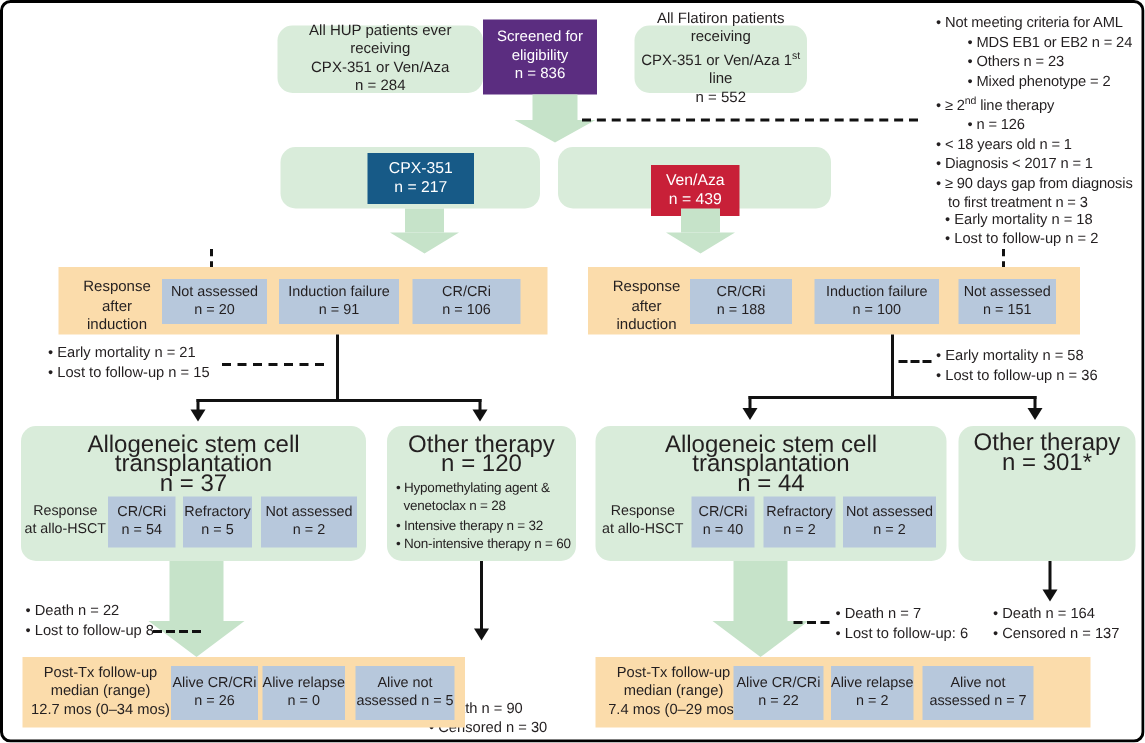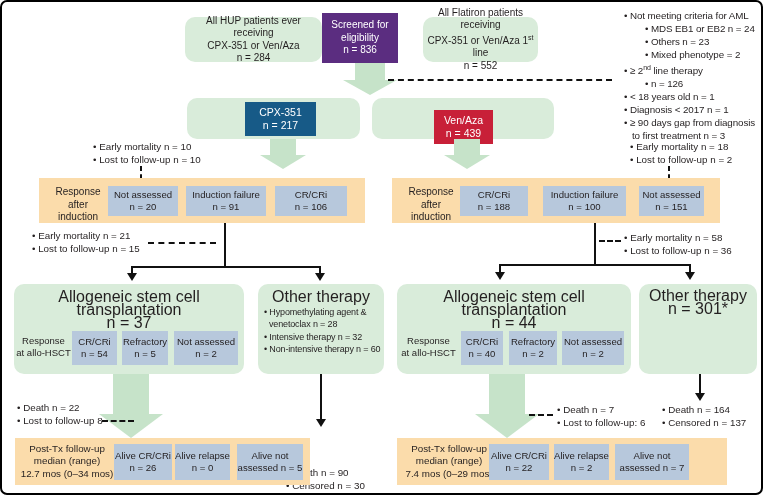--- a/index.html
+++ b/index.html
@@ -80,24 +80,20 @@
   <div class="abs center whitetxt" style="left:432px;top:92px;width:59px;height:34px;background:var(--red);font-size:10.5px;line-height:13px;margin-top:16px;">
     <div>Ven/Aza</div>
     <div>n = 439</div>
   </div>
 
   <div class="abs gbody" style="left:268px;top:137px;width:26px;height:16px;"></div>
   <div class="abs ghead" style="left:258px;top:153px;border-left:23px solid transparent;border-right:23px solid transparent;border-top:14px solid var(--green_arrow);"></div>
   <div class="abs gbody" style="left:452px;top:137px;width:26px;height:16px;"></div>
   <div class="abs ghead" style="left:442px;top:153px;border-left:23px solid transparent;border-right:23px solid transparent;border-top:14px solid var(--green_arrow);"></div>
 
-  <div class="abs note" style="left:91px;top:138px;">
-    <div>• Early mortality n = 10</div>
-    <div>• Lost to follow-up n = 10</div>
-  </div>
   <div class="abs dashv" style="left:138px;top:164px;height:13px;"></div>
   <div class="abs note" style="left:628px;top:138px;">
     <div>• Early mortality n = 18</div>
     <div>• Lost to follow-up n = 2</div>
   </div>
   <div class="abs dashv" style="left:666px;top:164px;height:13px;"></div>
 
   <div class="abs orangebox" style="left:37px;top:176px;width:326px;height:45px;"></div>
   <div class="abs center txt" style="left:44px;top:184px;width:64px;">
     <div>Response after</div>
@@ -175,20 +171,21 @@
     <div>Refractory</div>
     <div>n = 5</div>
   </div>
   <div class="abs cell center" style="left:172px;top:329px;width:64px;height:34px;">
     <div>Not assessed</div>
     <div>n = 2</div>
   </div>
 
   <div class="abs greenbox" style="left:256px;top:282px;width:126px;height:90px;">
     <div class="title" style="text-align:center;margin-top:6px;">Other therapy</div>
+    <div class="title" style="text-align:center;">n = 120</div>
     <div class="bullets" style="margin:3px 0 0 6px;">
       <div>• Hypomethylating agent &amp;</div>
       <div class="cont">venetoclax n = 28</div>
       <div>• Intensive therapy n = 32</div>
       <div>• Non-intensive therapy n = 60</div>
     </div>
   </div>
 
   <div class="abs greenbox" style="left:395px;top:282px;width:234px;height:90px;">
     <div class="title" style="text-align:center;margin-top:6px;">Allogeneic stem cell transplantation</div>

